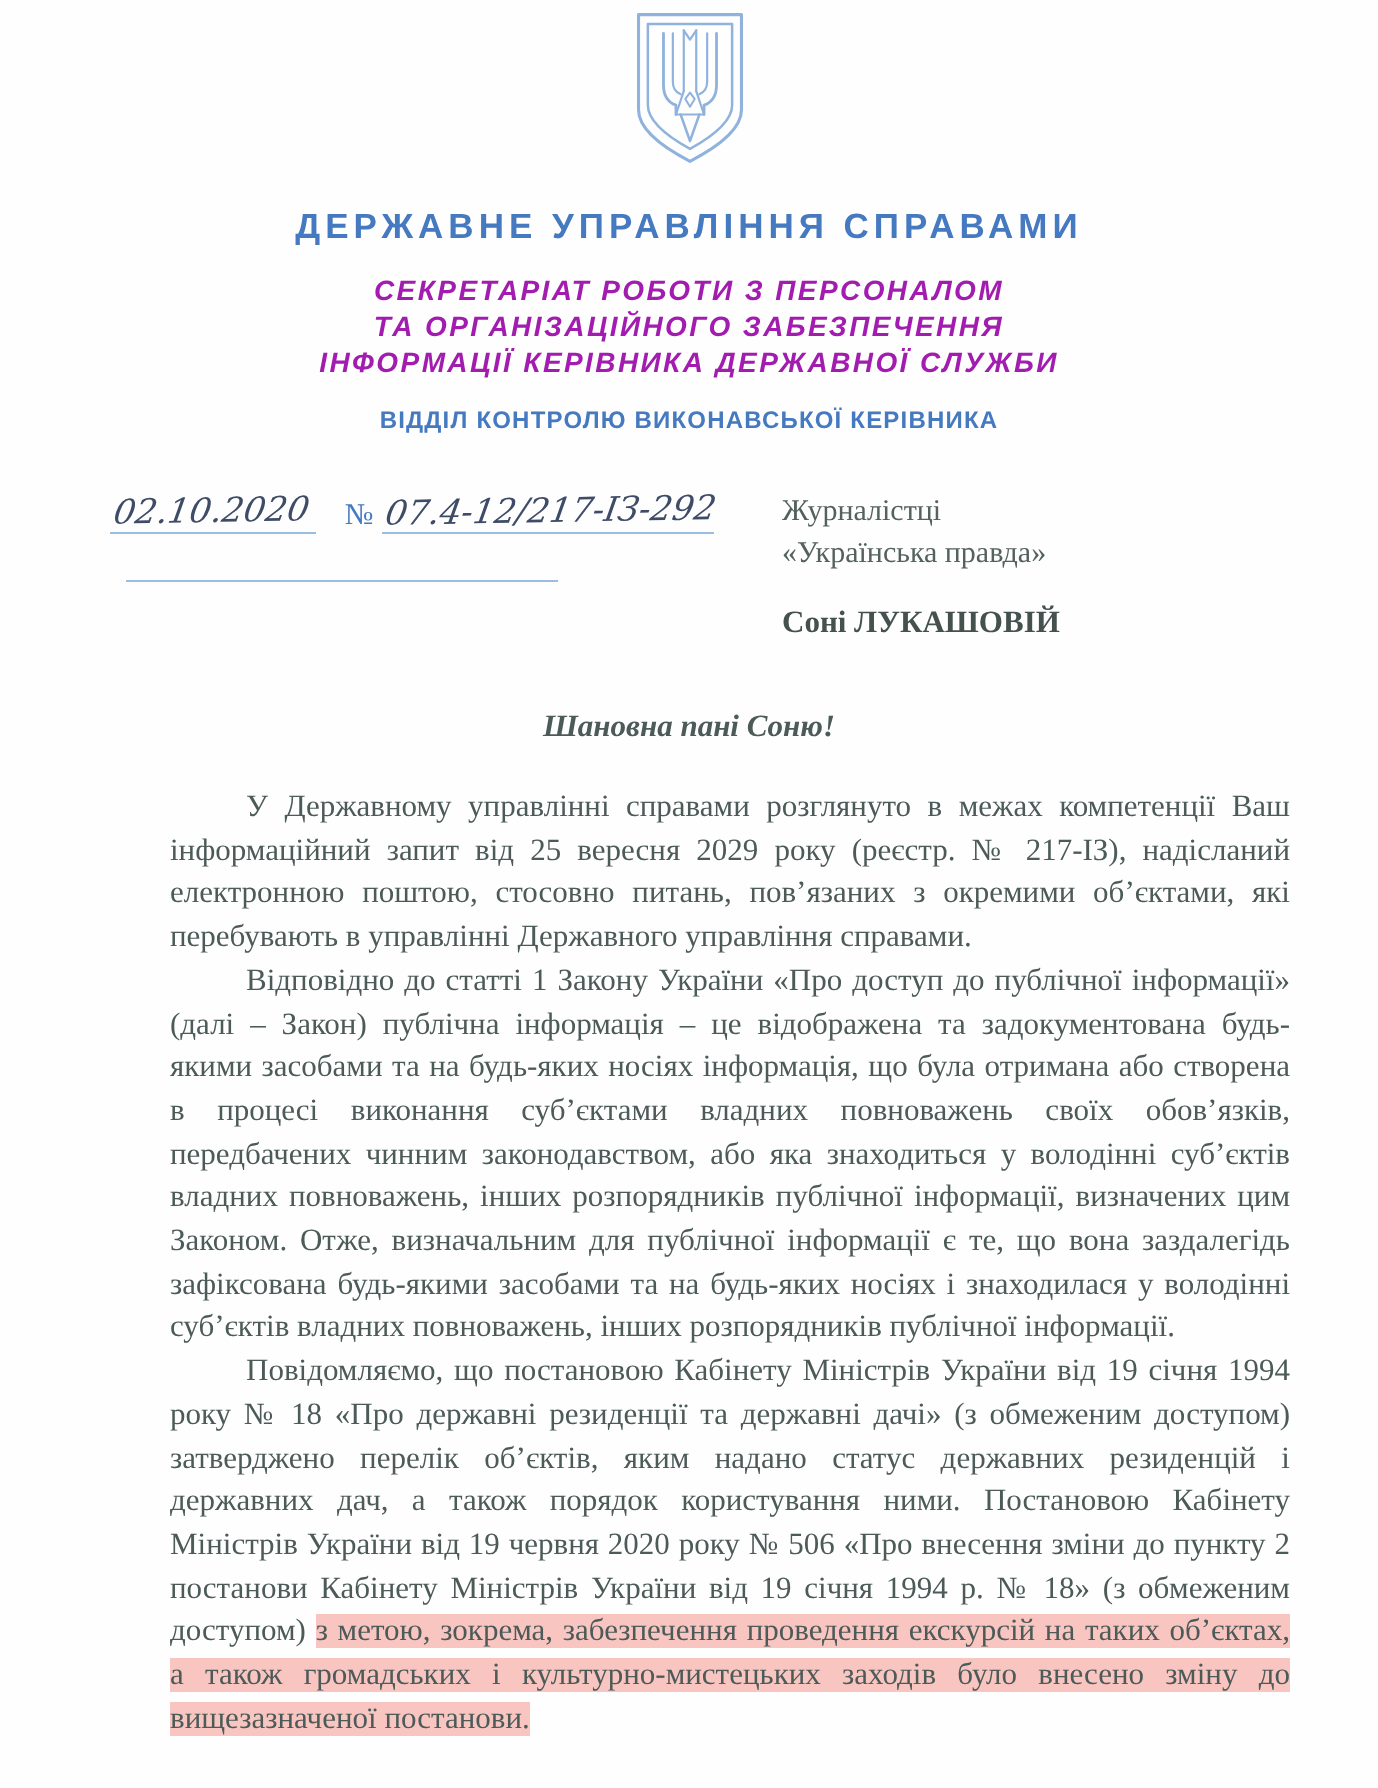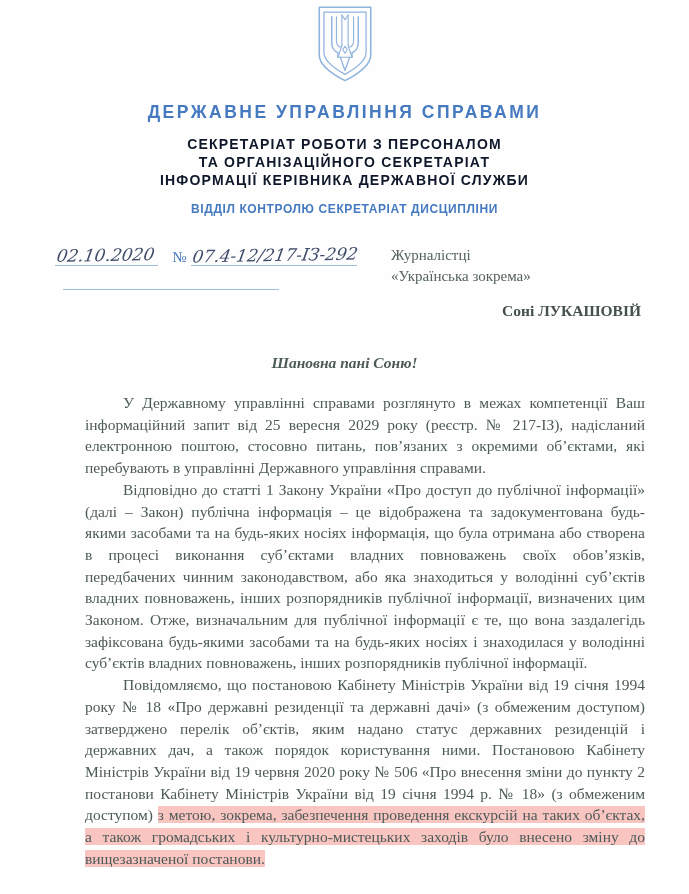--- a/index.html
+++ b/index.html
@@ -24,21 +24,22 @@
     letter-spacing:2.5px;
     color:#4579c0;
   }
   .dept-lines{
     margin-top:12px;
     font-family:"Liberation Sans","DejaVu Sans",sans-serif;
     font-weight:bold;
     font-size:14px;
     line-height:18px;
     letter-spacing:1.2px;
-    color:#0f172a;
+    color:#a21caf;
+    font-style:italic;
   }
   .division-lines{
     margin-top:12px;
     font-family:"Liberation Sans","DejaVu Sans",sans-serif;
     font-weight:bold;
     font-size:12px;
     line-height:16px;
     letter-spacing:0.6px;
     color:#4579c0;
   }
@@ -80,21 +81,20 @@
     width:250px;
     font-size:15px;
     line-height:21px;
     color:#54625f;
   }
   .recipient .r-name{
     margin-top:13px;
     font-weight:bold;
     font-size:15.5px;
     color:#44514f;
-    text-align:right;
   }
   
   .salutation{
     margin-top:33px;
     text-align:center;
     font-weight:bold;
     font-style:italic;
     font-size:15.5px;
   }
   .body-text{
@@ -130,47 +130,47 @@
       <path d="M46 13 V52 M54 13 V52" stroke-width="1.4"></path>
       <path d="M46 52 L41 67 H59 L54 52" stroke-width="1.4"></path>
       <path d="M44 67 L50 84 L56 67" stroke-width="1.6"></path>
       <path d="M47 57 L50 62 L53 57 L50 53 Z" stroke-width="1.3"></path>
     </svg>
 
     <div class="org-title">ДЕРЖАВНЕ УПРАВЛІННЯ СПРАВАМИ</div>
 
     <div class="dept-lines">
       <div>СЕКРЕТАРІАТ РОБОТИ З ПЕРСОНАЛОМ</div>
-      <div>ТА ОРГАНІЗАЦІЙНОГО СЕКРЕТАРІАТ</div>
+      <div>ТА ОРГАНІЗАЦІЙНОГО ЗАБЕЗПЕЧЕННЯ</div>
       <div>ІНФОРМАЦІЇ КЕРІВНИКА ДЕРЖАВНОЇ СЛУЖБИ</div>
     </div>
 
     <div class="division-lines">
-      <div>ВІДДІЛ КОНТРОЛЮ СЕКРЕТАРІАТ ДИСЦИПЛІНИ</div>
+      <div>ВІДДІЛ КОНТРОЛЮ ВИКОНАВСЬКОЇ КЕРІВНИКА</div>
     </div>
   </div>
 
   <div class="ref-row">
 
     <div class="ref-left">
       <div class="ref-line1">
         <span class="u-line date-slot">
           <span class="handwritten">02.10.2020</span>
         </span>
         <span class="no-sign">№</span>
         <span class="u-line num-slot">
           <span class="handwritten">07.4-12/217-ІЗ-292</span>
         </span>
       </div>
       <div class="blank-line"></div>
     </div>
 
     <div class="recipient">
       <div>Журналістці</div>
-      <div>«Українська зокрема»</div>
+      <div>«Українська правда»</div>
       <div class="r-name">Соні ЛУКАШОВІЙ</div>
     </div>
   </div>
 
   <div class="salutation">Шановна пані Соню!</div>
 
   <div class="body-text">
     <p>У Державному управлінні справами розглянуто в межах компетенції Ваш інформаційний запит від 25 вересня 2029 року (реєстр. № 217-ІЗ), надісланий електронною поштою, стосовно питань, пов’язаних з окремими об’єктами, які перебувають в управлінні Державного управління справами.</p>
     <p>Відповідно до статті 1 Закону України «Про доступ до публічної інформації» (далі – Закон) публічна інформація – це відображена та задокументована будь-якими засобами та на будь-яких носіях інформація, що була отримана або створена в процесі виконання суб’єктами владних повноважень своїх обов’язків, передбачених чинним законодавством, або яка знаходиться у володінні суб’єктів владних повноважень, інших розпорядників публічної інформації, визначених цим Законом. Отже, визначальним для публічної інформації є те, що вона заздалегідь зафіксована будь-якими засобами та на будь-яких носіях і знаходилася у володінні суб’єктів владних повноважень, інших розпорядників публічної інформації.</p>
     <p><span>Повідомляємо, що постановою Кабінету Міністрів України від 19 січня 1994 року № 18 «Про державні резиденції та державні дачі» (з обмеженим доступом) затверджено перелік об’єктів, яким надано статус державних резиденцій і державних дач, а також порядок користування ними. Постановою Кабінету Міністрів України від 19 червня 2020 року № 506 «Про внесення зміни до пункту 2 постанови Кабінету Міністрів України від 19 січня 1994 р. № 18» (з обмеженим доступом) </span><span class="hl">з метою, зокрема, забезпечення проведення екскурсій на таких об’єктах, а також громадських і культурно-мистецьких заходів було внесено зміну до вищезазначеної постанови.</span></p>

